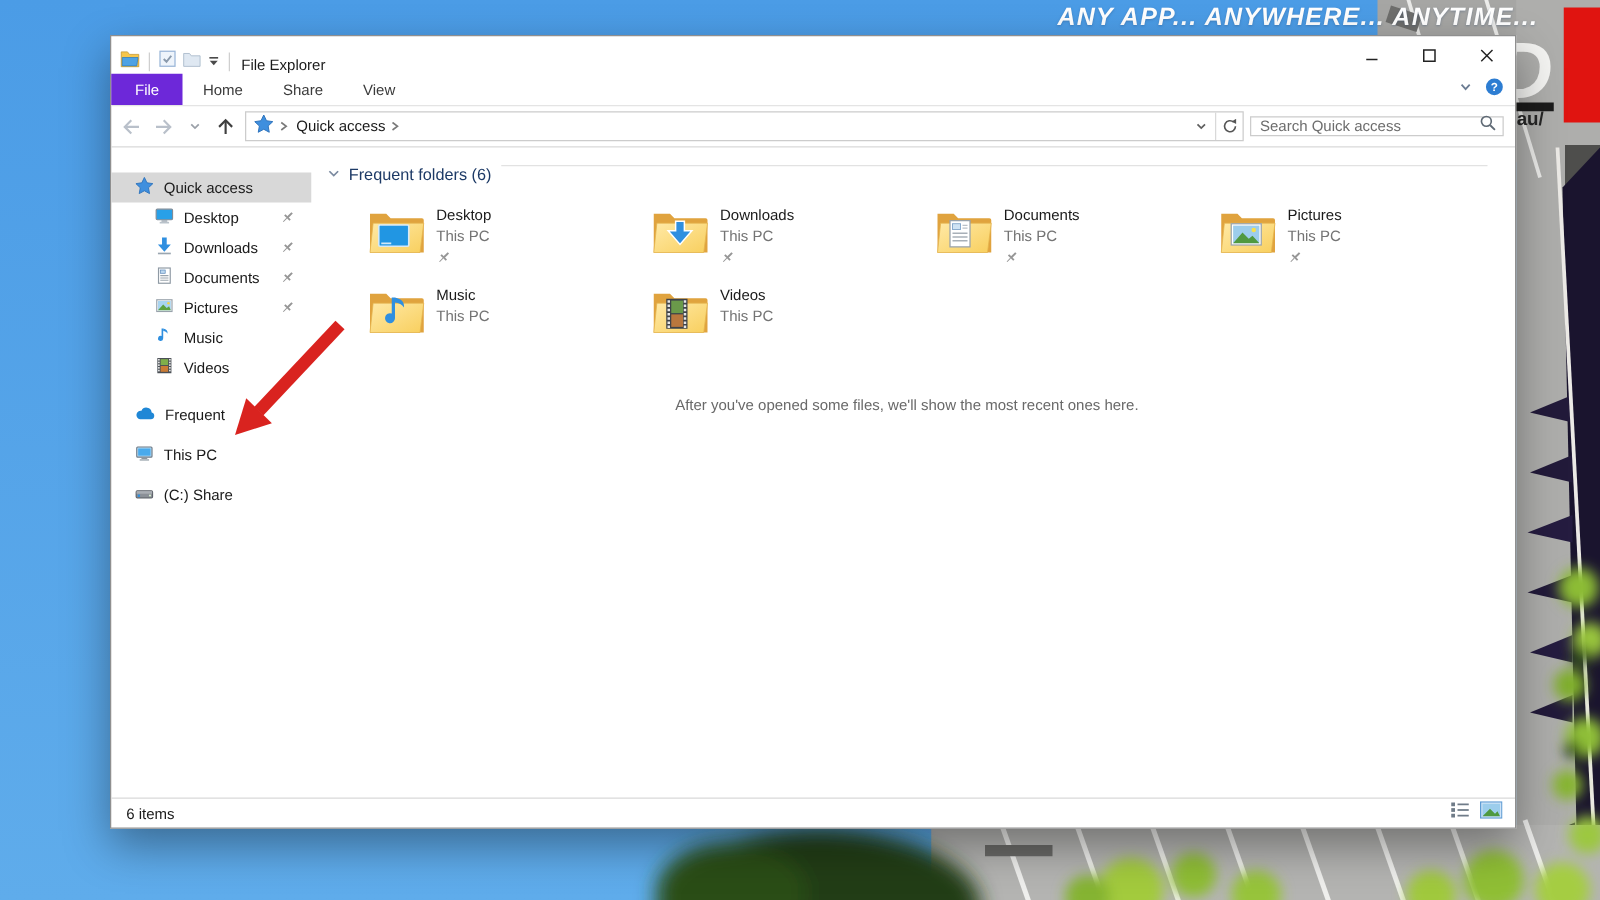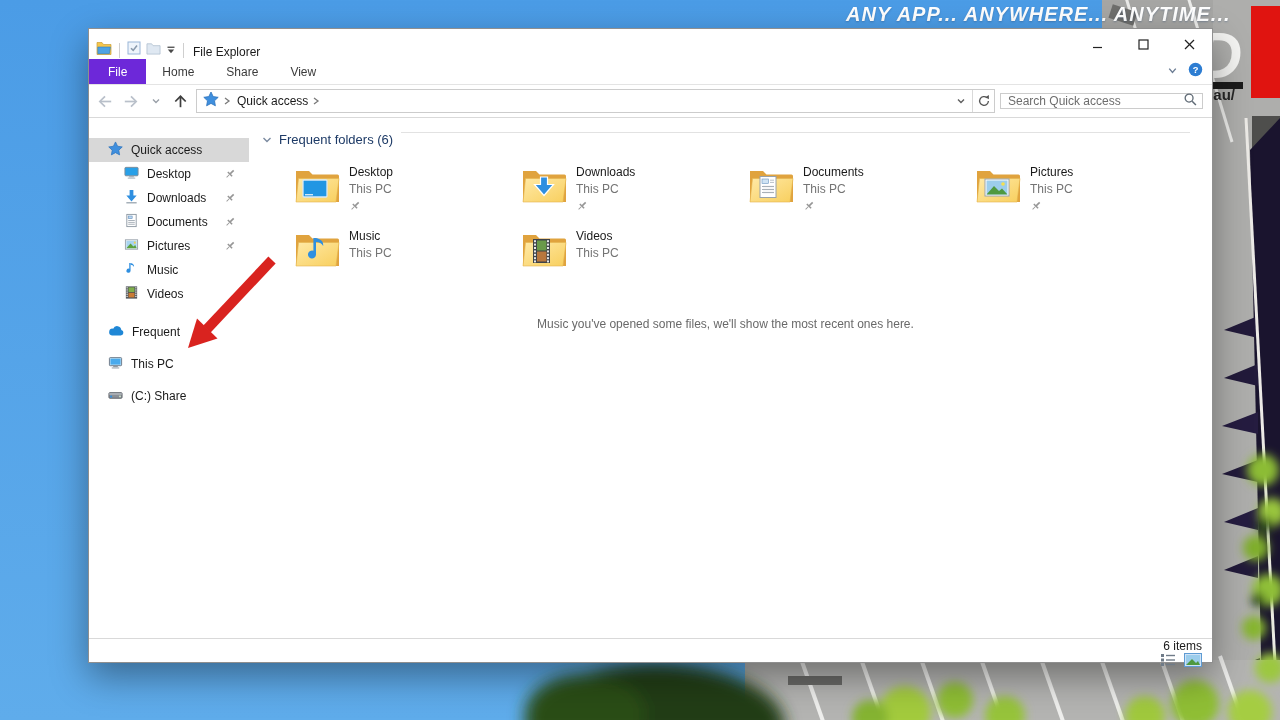--- a/index.html
+++ b/index.html
@@ -59,21 +59,21 @@
   .tiles { display:grid; grid-template-columns:repeat(4,227px); margin-top:12px; }
   .tile { height:64px; display:flex; padding-left:33px; }
   .tile-icon { width:46px; height:40px; margin-top:3px; flex-shrink:0; }
   .tile-text { margin-left:9px; font-size:12px; padding-top:2px; }
   .tile-name { color:#1a1a1a; }
   .tile-loc { color:#747474; margin-top:3px; }
   .tile-pin { margin-top:4px; width:12px; height:12px; }
 
   .empty-msg { text-align:center; font-size:12px; color:#696969; margin-top:26px; }
 
-  .statusbar { height:24px; border-top:1px solid #d9d9d9; display:flex; align-items:flex-end; padding:0 10px 0 12px; flex-shrink:0;flex-direction:column; }
+  .statusbar { height:24px; border-top:1px solid #d9d9d9; display:flex; align-items:center; padding:0 10px 0 12px; flex-shrink:0; }
   .status-count { font-size:12px; color:#1a1a1a; }
   .status-views { margin-left:auto; display:flex; align-items:center; gap:8px; }
 
   .anno-arrow { position:absolute; left:150px; top:238px; width:150px; height:130px; z-index:5; pointer-events:none; }
 </style>
 </head>
 <body>
 
 <svg class="bg-photo" width="1280" height="720" viewBox="0 0 1280 720">
   <defs>
@@ -607,21 +607,21 @@
             <div class="tile-name">Videos</div>
             <div class="tile-loc">This PC</div>
           </div>
         </div>
 
         <div class="tile"></div>
         <div class="tile"></div>
       </div>
 
 
-      <div class="empty-msg">Music you've opened some files, we'll show the most recent ones here.</div>
+      <div class="empty-msg">After you've opened some files, we'll show the most recent ones here.</div>
     </div>
   </div>
 
   <div class="statusbar">
     <span class="status-count">6 items</span>
     <span class="status-views">
       <span>
         <svg width="16" height="14" viewBox="0 0 16 14">
             <g fill="#6f7b88">
               <rect x="1" y="1" width="3" height="3"></rect>

